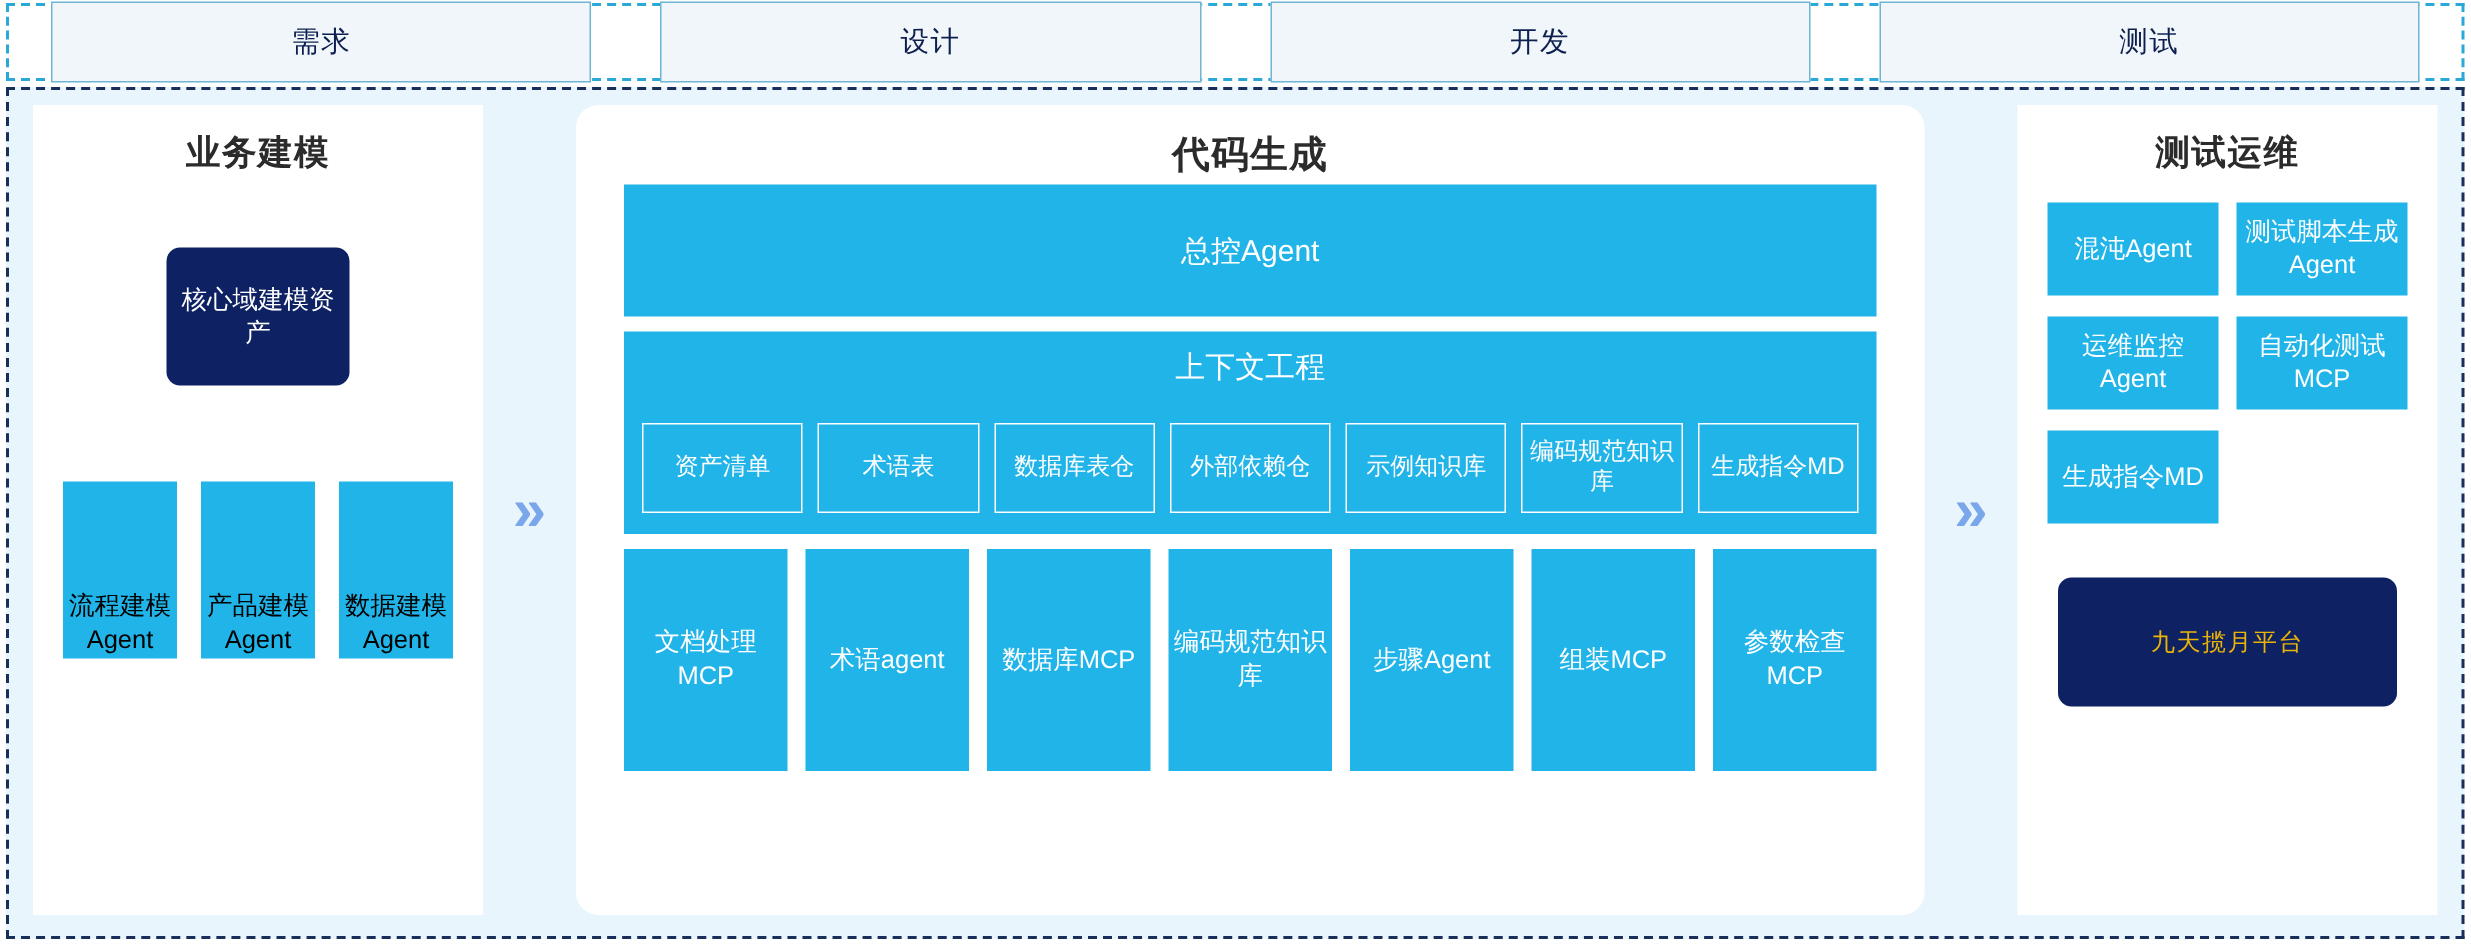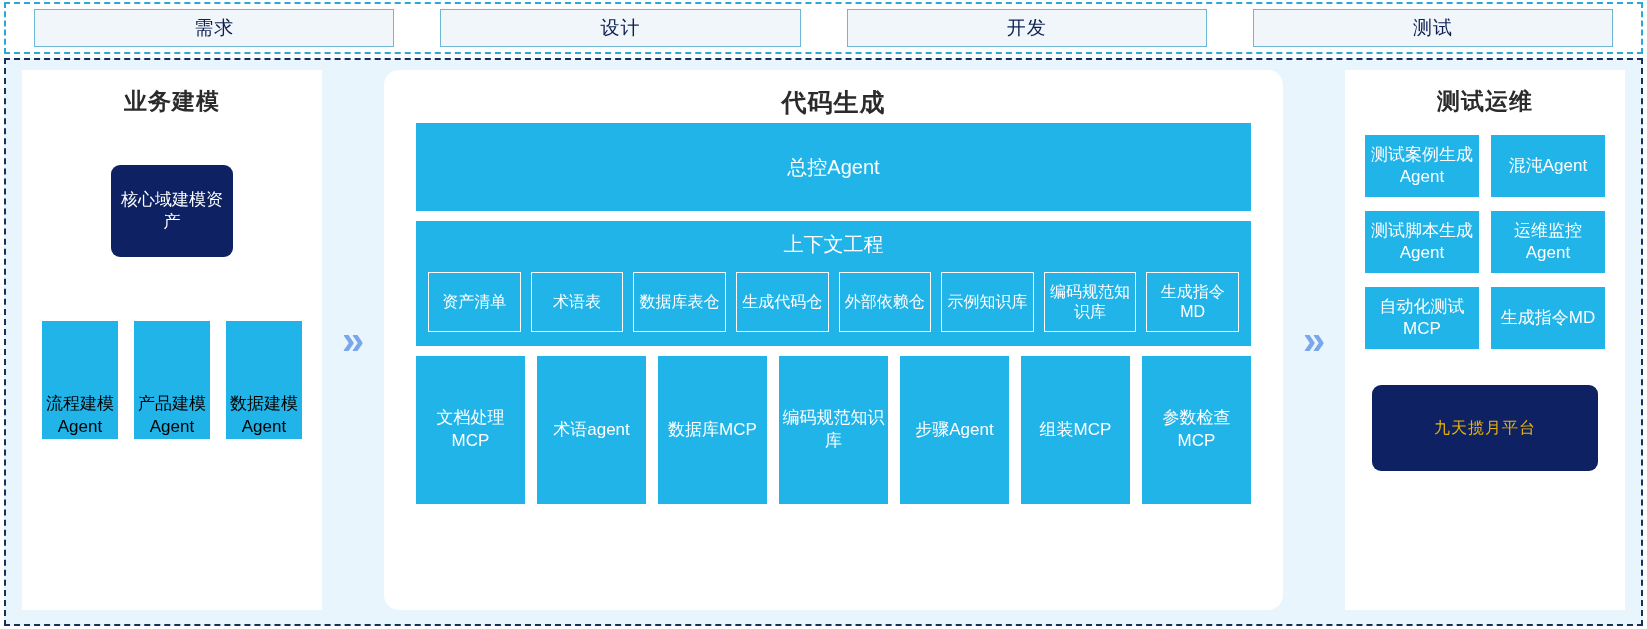--- a/index.html
+++ b/index.html
@@ -17,21 +17,21 @@
     position: absolute; left: 4px; top: 2px;
     width: 1639px; height: 52px;
     border: 2px dashed #2aa8d8;
     background: #ffffff;
     display: flex; align-items: center;
     padding: 0 28px; gap: 0;
   }
   .phase-row { display:flex; width:100%; justify-content:space-between; gap: 46px; }
   .phase-box {
     flex: 1 1 0;
-    height: 38px;
+    height: 54px;
     background: #f1f6fa;
     border: 1px solid #6fb6d4;
     display: flex; align-items: center; justify-content: center;
     color: #0d1f4f;
     font-size: 19px;
     letter-spacing: 1px;
   }
 
   
   .main-wrap {
@@ -110,21 +110,21 @@
   .master-bar {
     height: 88px;
     background: #21b4e8;
     color: #fff;
     font-size: 20px;
     display: flex; align-items: center; justify-content: center;
   }
   .ctx-block {
     background: #21b4e8;
     padding: 10px 12px 14px 12px;
-    display: flex; flex-direction: column; gap: 14px;
+    display: flex; flex-direction: column; gap: 24px;
   }
   .ctx-title {
     text-align: center; color: #fff; font-size: 20px;
   }
   .ctx-items { display: flex; gap: 10px; }
   .ctx-item {
     flex: 1 1 0;
     min-height: 60px;
     border: 1px solid #ffffff;
     color: #fff;
@@ -240,23 +240,20 @@
             <div class="ctx-item">
                 <span>资产清单</span>
               </div>
             <div class="ctx-item">
                 <span>术语表</span>
               </div>
             <div class="ctx-item">
                 <span>数据库表仓</span>
               </div>
             <div class="ctx-item">
-                <span>生成代码仓</span>
-              </div>
-            <div class="ctx-item">
                 <span>外部依赖仓</span>
               </div>
             <div class="ctx-item">
                 <span>示例知识库</span>
               </div>
             <div class="ctx-item">
                 <span>编码规范知识库</span>
               </div>
             <div class="ctx-item">
                 <span>生成指令MD</span>
@@ -293,23 +290,20 @@
 
     <div class="chevron">
         <span>»</span>
       </div>
 
     <div class="panel panel-right">
       <div class="panel-title">测试运维</div>
       <div class="right-body">
         <div class="right-grid">
           <div class="right-box">
-              <span>测试案例生成Agent</span>
-            </div>
-          <div class="right-box">
               <span>混沌Agent</span>
             </div>
           <div class="right-box">
               <span>测试脚本生成Agent</span>
             </div>
           <div class="right-box">
               <span>运维监控Agent</span>
             </div>
           <div class="right-box">
               <span>自动化测试MCP</span>

